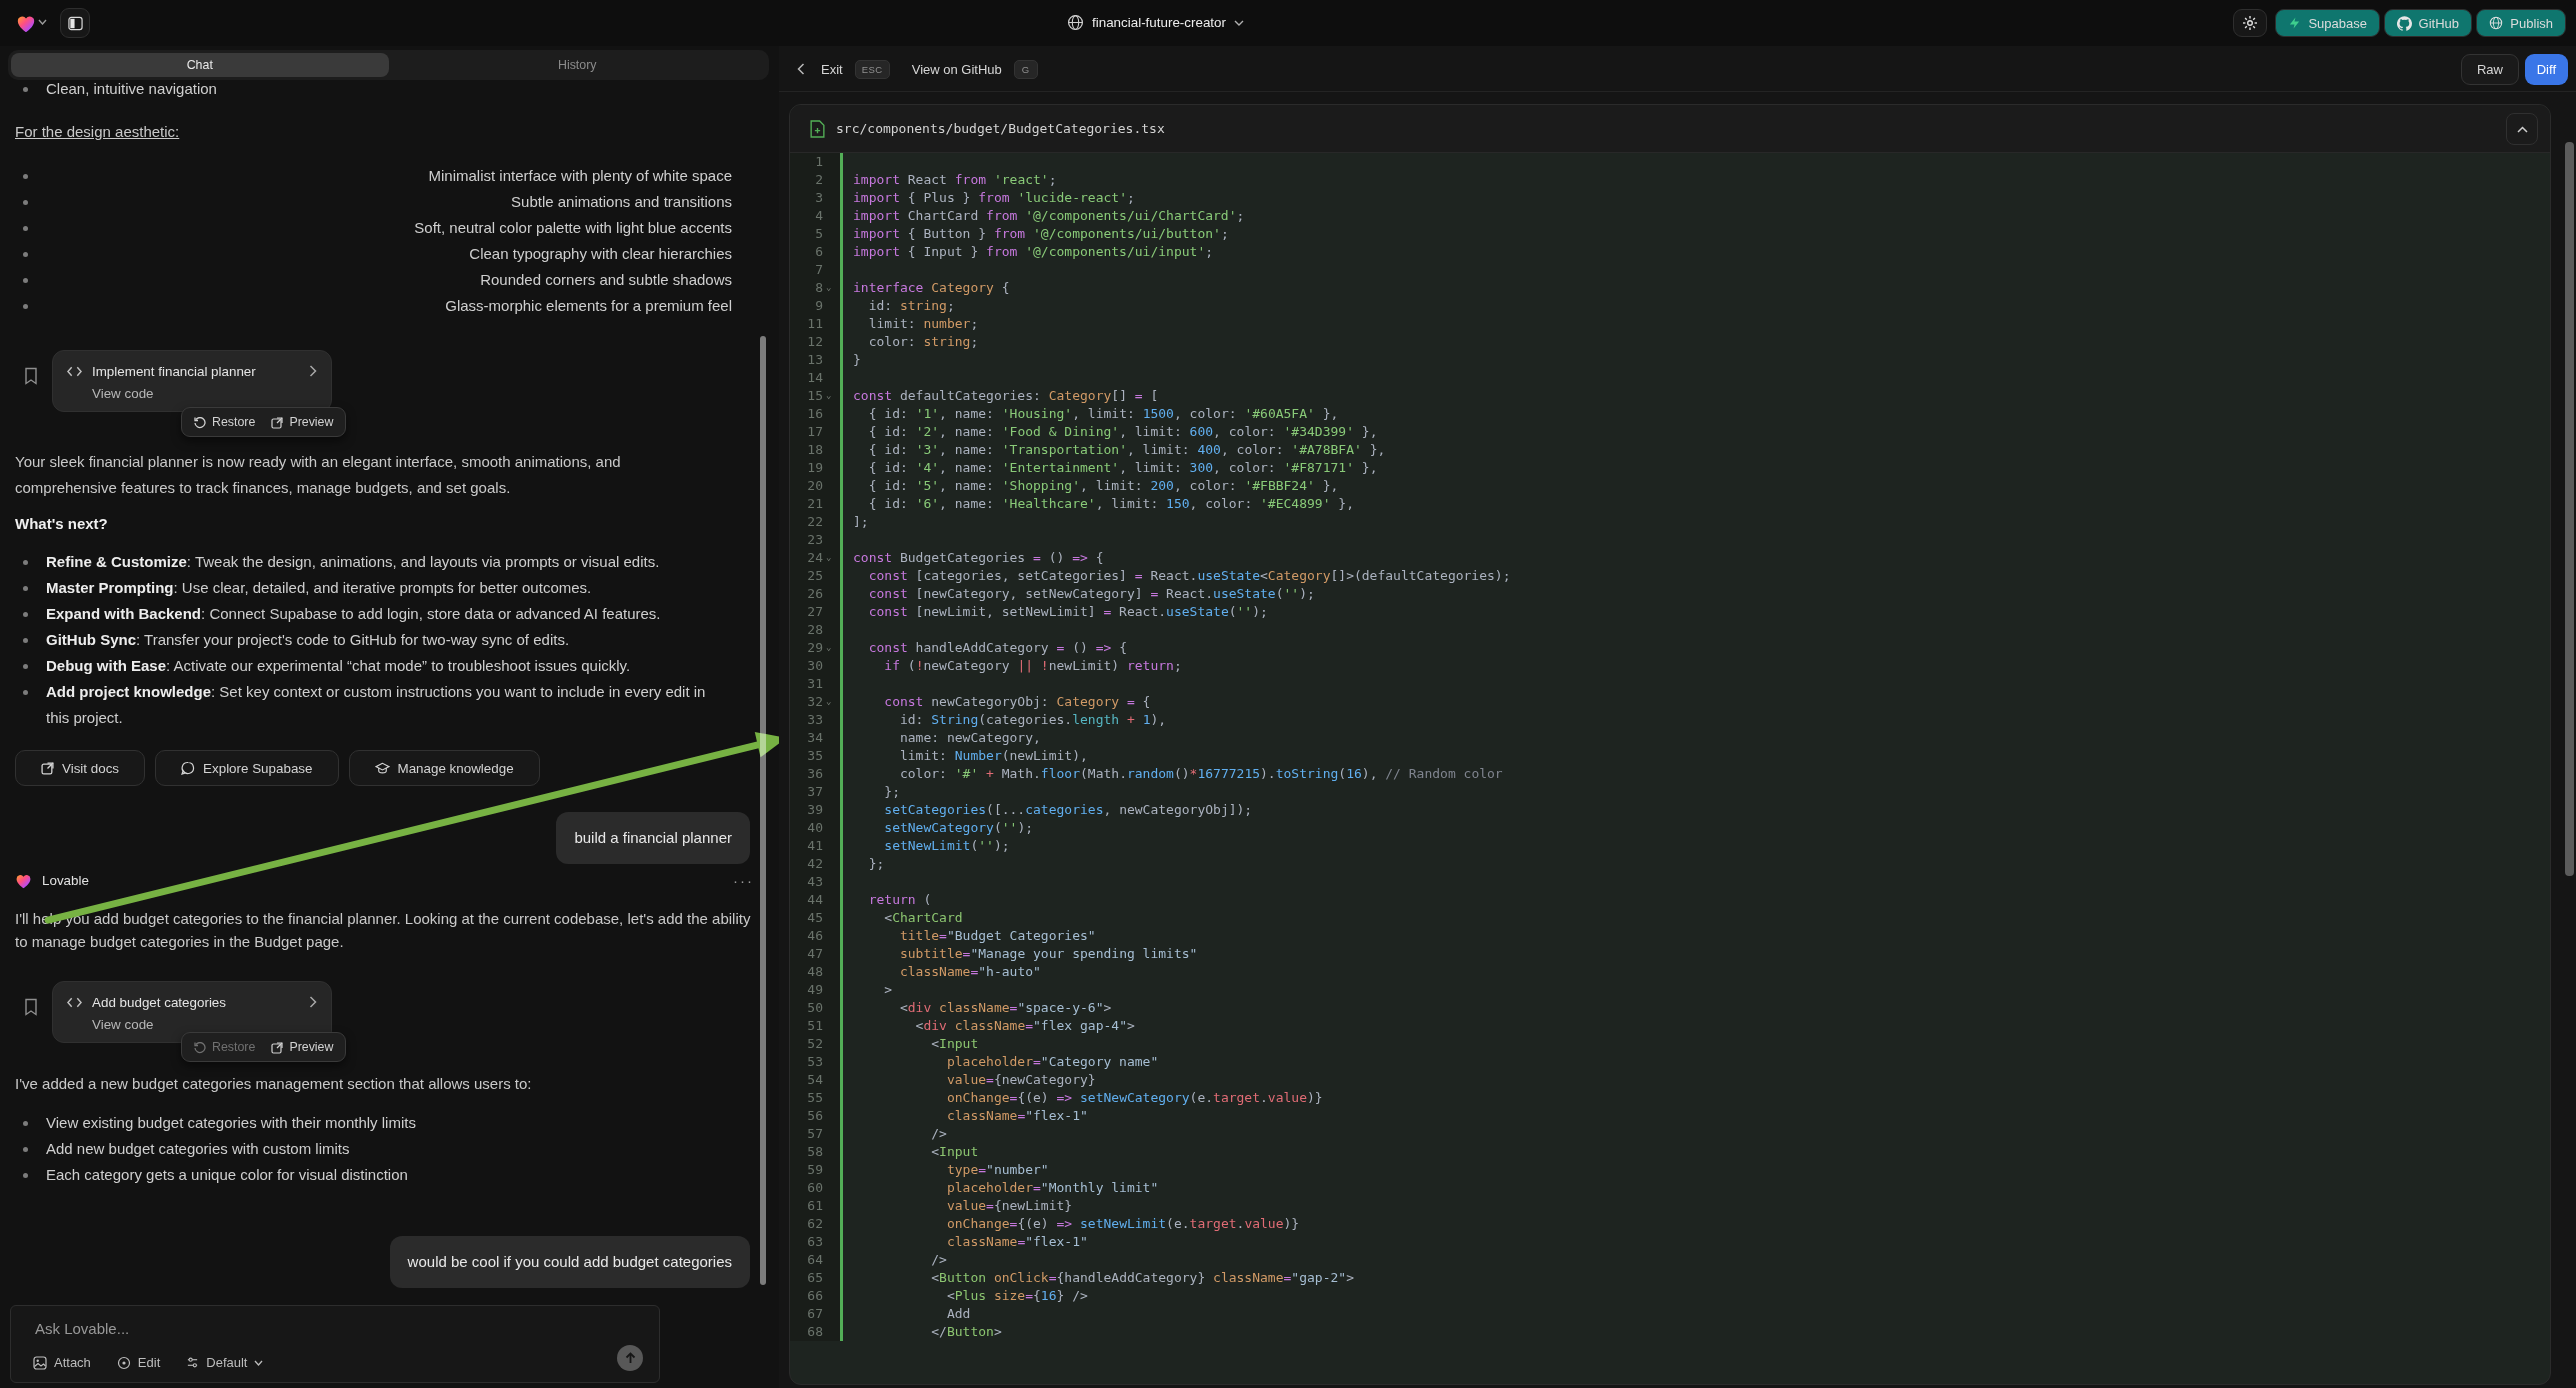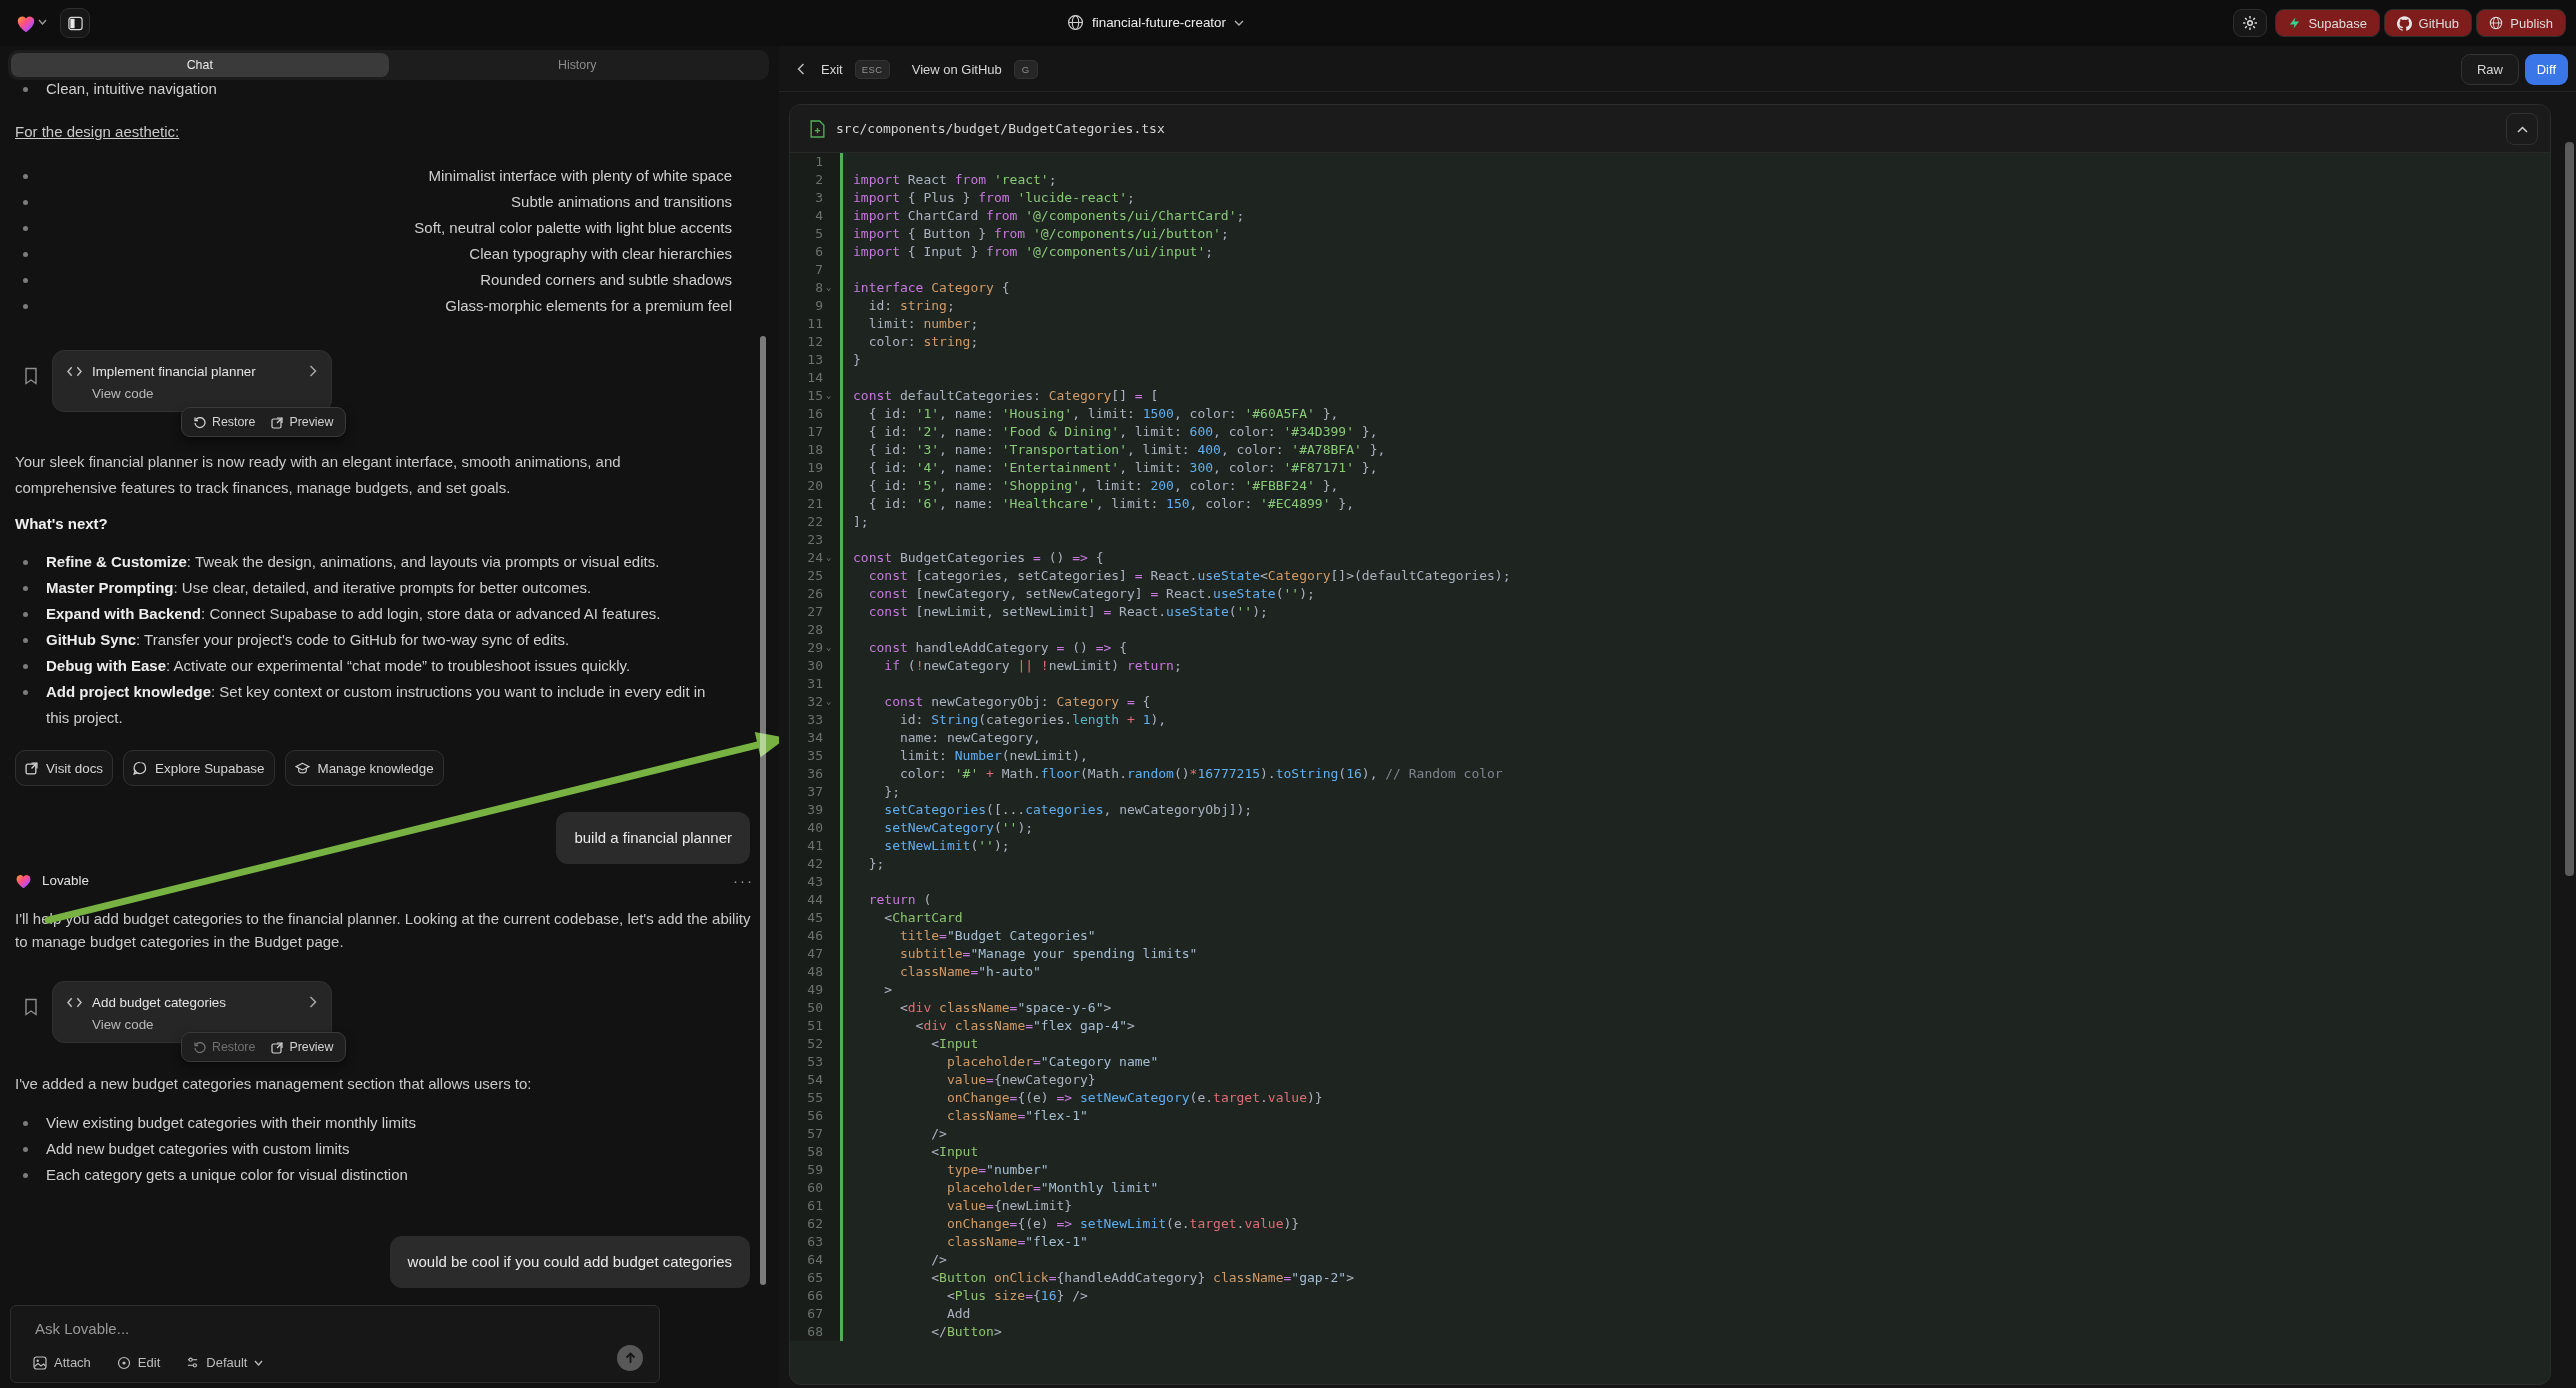--- a/index.html
+++ b/index.html
@@ -3,21 +3,21 @@
 <meta charset="utf-8">
 <style>
   * { margin:0; padding:0; box-sizing:border-box; }
   html,body { width:2576px; height:1388px; overflow:hidden; }
   body { background:#101010; font-family:"Liberation Sans", sans-serif; color:#c9c9c9; position:relative; }
   .abs { position:absolute; }
 
   
   #topbar { position:absolute; left:0; top:0; width:2576px; height:46px; background:#0e0e0e; }
   .heart { width:22px; height:20px; }
-  .tb-chip { display:flex; align-items:center; gap:7px; height:28px; padding:4px 12px; border:1px solid #2e2e2e; border-radius:9px; background:#7f1d1d; color:#dcdcdc; font-size:13px; }
+  .tb-chip { display:flex; align-items:center; gap:7px; height:28px; padding:4px 12px; border:1px solid #2e2e2e; border-radius:9px; background:#0f766e; color:#dcdcdc; font-size:13px; }
   .icon-btn { display:flex; align-items:center; justify-content:center; border:1px solid #2e2e2e; border-radius:9px; background:#171717; color:#cfcfcf; }
 
   
   #chat-panel { position:absolute; left:0; top:46px; width:779px; height:1342px; background:#121212; }
   #tabs { position:absolute; left:8px; top:4px; width:761px; height:30px; background:#1d1d1d; border-radius:10px; display:flex; padding:3px; }
   .tab { flex:1; display:flex; align-items:center; justify-content:center; font-size:12.4px; color:#8b8b8b; border-radius:8px; }
   .tab.active { background:#3a3a3a; color:#e9e9e9; }
   .msg { position:absolute; left:15px; font-size:15px; color:#c9c9c9; }
   .blt { list-style:none; }
   .blt li { position:relative; padding-left:31px; line-height:26px; color:#cfcfcf; }
@@ -26,21 +26,21 @@
   .sec-head { font-weight:bold; color:#f0f0f0; font-size:15px; }
   .edit-card { position:absolute; left:52px; width:280px; height:62px; background:#262626; border:1px solid #303030; border-radius:12px; padding:9px 14px; }
   .edit-card .row1 { display:flex; align-items:center; gap:10px; height:22px; color:#e4e4e4; font-size:13.4px; }
   .edit-card .row2 { margin-left:25px; margin-top:4px; color:#b6b6b6; font-size:13.4px; }
   .edit-card .chev { margin-left:auto; color:#a8a8a8; }
   .bookmark { position:absolute; left:24px; color:#8f8f8f; }
   .hover-bar { position:absolute; display:flex; align-items:center; gap:16px; height:30px; padding:0 12px; background:#1f1f1f; border:1px solid #3a3a3a; border-radius:9px; box-shadow:0 4px 10px rgba(0,0,0,.5); font-size:12.4px; color:#d2d2d2; }
   .hover-bar .itm { display:flex; align-items:flex-end; gap:6px; }
   .hover-bar .dim { color:#707070; }
   .chip-row { position:absolute; left:15px; display:flex; gap:10px; }
-  .chip { display:flex; align-items:center; gap:8px; height:36px; padding:0 9px; border:1px solid #313131; border-radius:10px; background:#181818; color:#d4d4d4; font-size:13.4px; }
+  .chip { display:flex; align-items:center; gap:8px; height:36px; padding:0 25px; border:1px solid #313131; border-radius:10px; background:#181818; color:#d4d4d4; font-size:13.4px; }
   .bubble { position:absolute; background:#2b2b2b; border-radius:12px; padding:15px 18px; font-size:15px; color:#e8e8e8; line-height:22px; }
   .lov-row { position:absolute; left:14px; display:flex; align-items:center; gap:9px; font-size:13.4px; color:#e2e2e2; }
   .dots { position:absolute; color:#9a9a9a; font-size:15px; letter-spacing:2px; }
   #chat-scrollbar { position:absolute; left:760px; top:290px; width:6px; height:949px; background:rgba(255,255,255,.45); border-radius:3px; }
 
   
   #composer { position:absolute; left:10px; top:1259px; width:650px; height:78px; background:#171717; border:1px solid #2d2d2d; border-radius:6px; }
   #composer .ph { position:absolute; left:24px; top:14px; font-size:15px; color:#989898; }
   #composer .tools { position:absolute; left:22px; bottom:12px; display:flex; align-items:flex-end; gap:26px; font-size:13px; color:#bdbdbd; }
   #composer .tools .itm { display:flex; align-items:center; gap:7px; }

